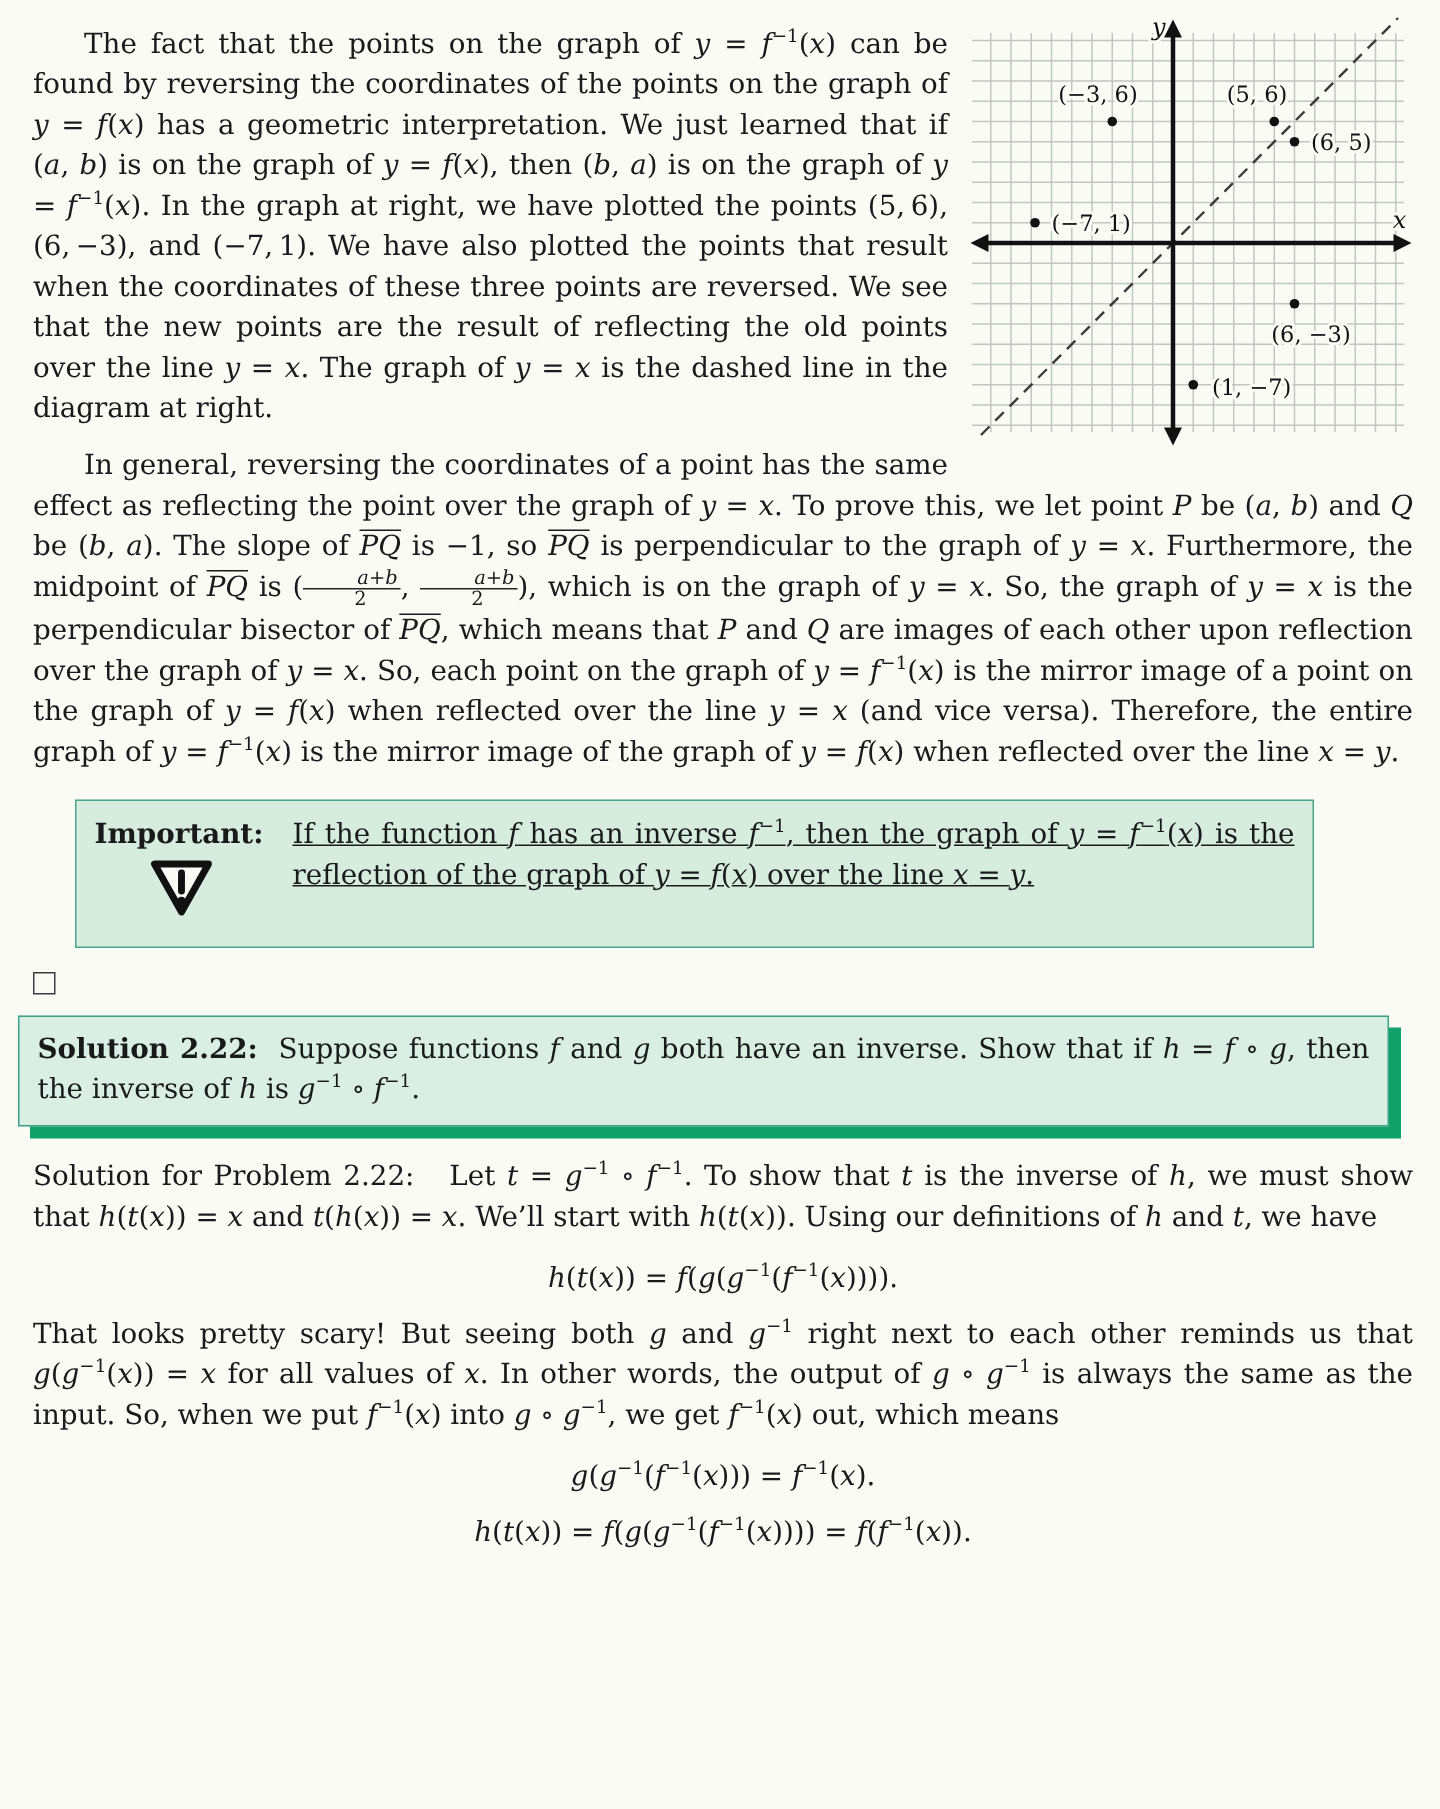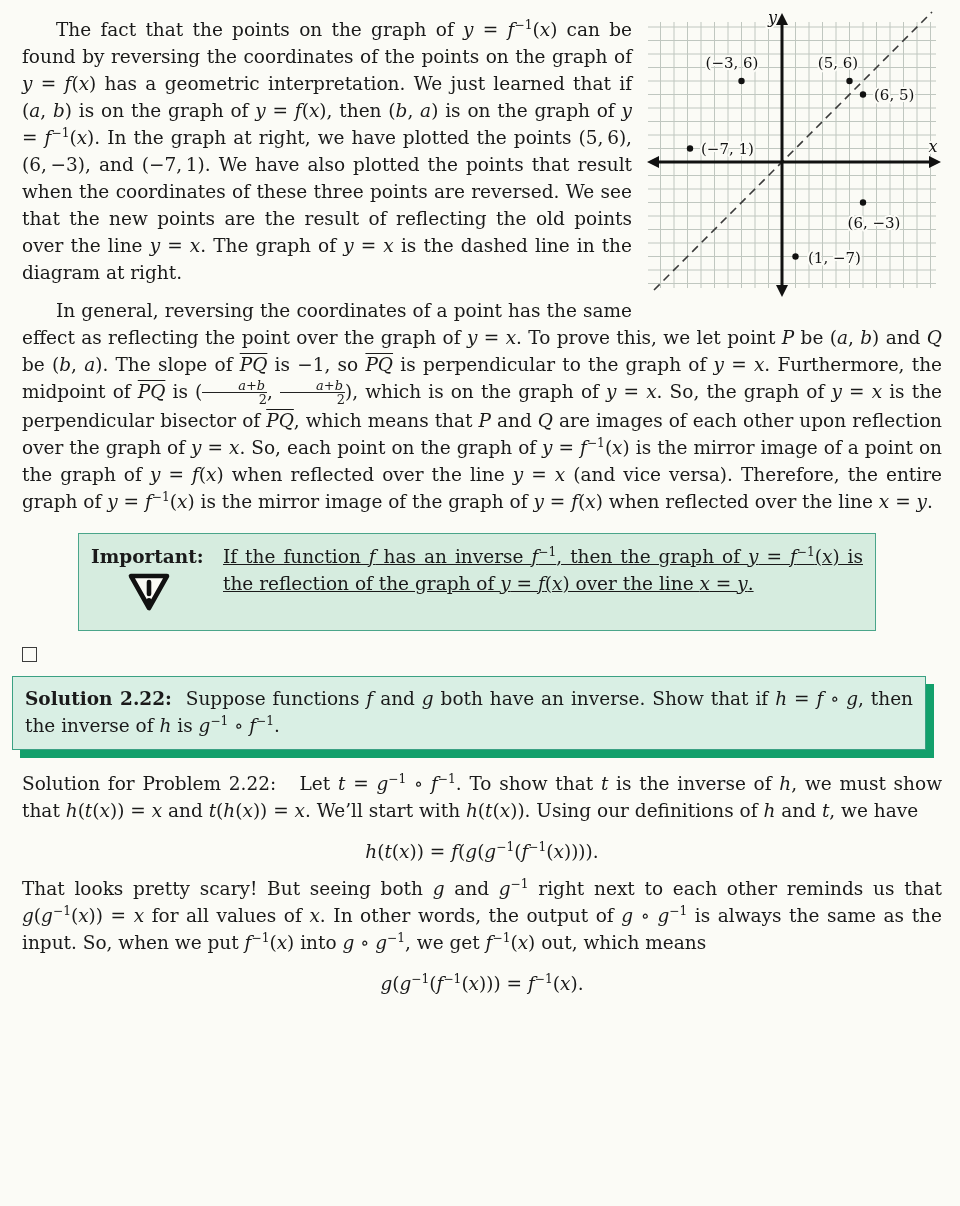--- a/index.html
+++ b/index.html
@@ -8,32 +8,32 @@
     background:#fbfbf6;color:#1a1a1a;
     font-family:"DejaVu Serif","Liberation Serif",serif;
     font-size:18.5px;line-height:27px;
   }
   main{padding:16px 18px 0 22px;}
   .para{margin:0 0 11px 0;text-align:justify;}
   .indent{text-indent:34px;}
   i{font-style:italic;}
   sup{font-size:0.66em;line-height:0;vertical-align:super;}
   .ol{text-decoration:overline;}
-  .frac{display:inline-block;vertical-align:-0.5em;text-align:right;font-size:0.70em;line-height:1.05;}
+  .frac{display:inline-block;vertical-align:-0.5em;text-align:left;font-size:0.70em;line-height:1.05;}
   .frac .num{display:block;border-bottom:1.3px solid #222;padding:0 2px;}
   .frac .den{display:block;}
   
   .graph-float{float:right;width:296px;height:290px;margin:-6px 0 8px 14px;}
   svg text{font-family:"DejaVu Serif","Liberation Serif",serif;font-size:15px;fill:#111;
            paint-order:stroke;stroke:#fbfbf6;stroke-width:4px;stroke-linejoin:round;}
   svg text.axis-letter{font-style:italic;font-size:16px;}
   
   .important-box{
     display:flex;gap:14px;align-items:flex-start;
-    margin:18px 66px 16px 56px;
+    margin:18px 66px 16px 28px;
     background:#d6ecdf;border:1.6px solid #4aa58a;
     padding:9px 12px 10px 10px;
     justify-content:center;
   }
   .imp-left{flex:0 0 120px;}
   .imp-label{font-weight:bold;display:block;padding-left:2px;}
   .imp-icon-wrap{text-align:center;margin-top:1px;}
   .imp-text{flex:1;text-align:justify;text-decoration:underline;}
   .qed-square{width:13px;height:13px;border:1.7px solid #3c3c3c;margin:4px 0 14px 0;background:#fbfbf6;}
   
@@ -111,16 +111,17 @@
 
   <section class="problem-box">
     <p class="para"><b class="prob-label">Solution 2.22:</b>&nbsp;&nbsp;<span>Suppose functions <i>f</i> and <i>g</i> both have an inverse.  Show that if <i>h</i> = <i>f</i> ∘ <i>g</i>, then the inverse of <i>h</i> is <i>g</i><sup>−1</sup> ∘ <i>f</i><sup>−1</sup>.</span></p>
   </section>
 
   <section class="solution-section">
     <p class="para"><span class="sol-label">Solution for Problem 2.22:</span>&nbsp;&nbsp; Let <i>t</i> = <i>g</i><sup>−1</sup> ∘ <i>f</i><sup>−1</sup>.  To show that <i>t</i> is the inverse of <i>h</i>, we must show that <i>h</i>(<i>t</i>(<i>x</i>)) = <i>x</i> and <i>t</i>(<i>h</i>(<i>x</i>)) = <i>x</i>.  We’ll start with <i>h</i>(<i>t</i>(<i>x</i>)).  Using our definitions of <i>h</i> and <i>t</i>, we have</p>
     <div class="equation"><i>h</i>(<i>t</i>(<i>x</i>)) = <i>f</i>(<i>g</i>(<i>g</i><sup>−1</sup>(<i>f</i><sup>−1</sup>(<i>x</i>)))).</div>
     <p class="para">That looks pretty scary!  But seeing both <i>g</i> and <i>g</i><sup>−1</sup> right next to each other reminds us that <i>g</i>(<i>g</i><sup>−1</sup>(<i>x</i>)) = <i>x</i> for all values of <i>x</i>.  In other words, the output of <i>g</i> ∘ <i>g</i><sup>−1</sup> is always the same as the input.  So, when we put <i>f</i><sup>−1</sup>(<i>x</i>) into <i>g</i> ∘ <i>g</i><sup>−1</sup>, we get <i>f</i><sup>−1</sup>(<i>x</i>) out, which means</p>
     <div class="equation"><i>g</i>(<i>g</i><sup>−1</sup>(<i>f</i><sup>−1</sup>(<i>x</i>))) = <i>f</i><sup>−1</sup>(<i>x</i>).</div>
+    <div class="equation"><i>h</i>(<i>t</i>(<i>x</i>)) = <i>f</i>(<i>g</i>(<i>g</i><sup>−1</sup>(<i>f</i><sup>−1</sup>(<i>x</i>)))) = <i>f</i>(<i>f</i><sup>−1</sup>(<i>x</i>)).</div>
 
   </section>
 
 </main>
 
 </body></html>

